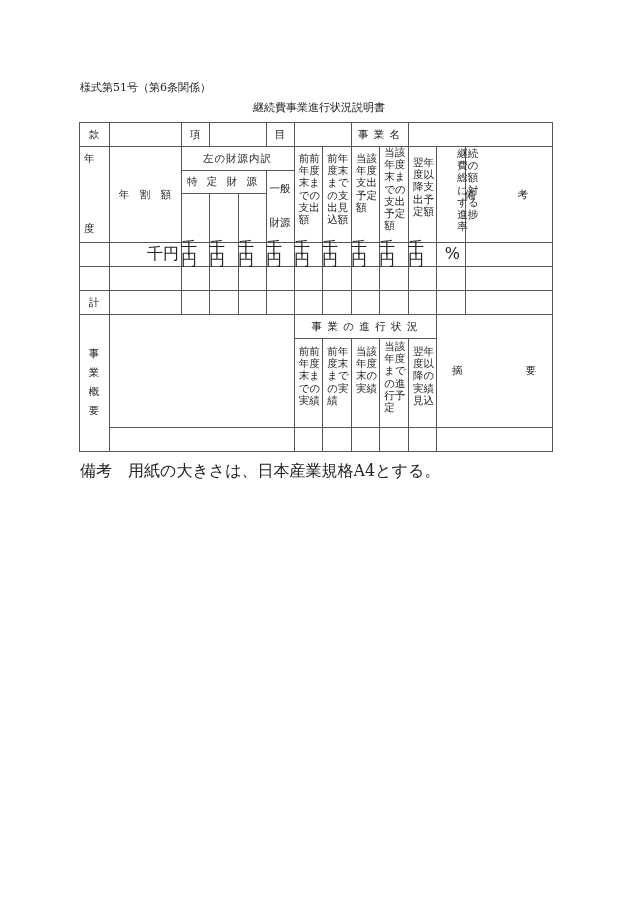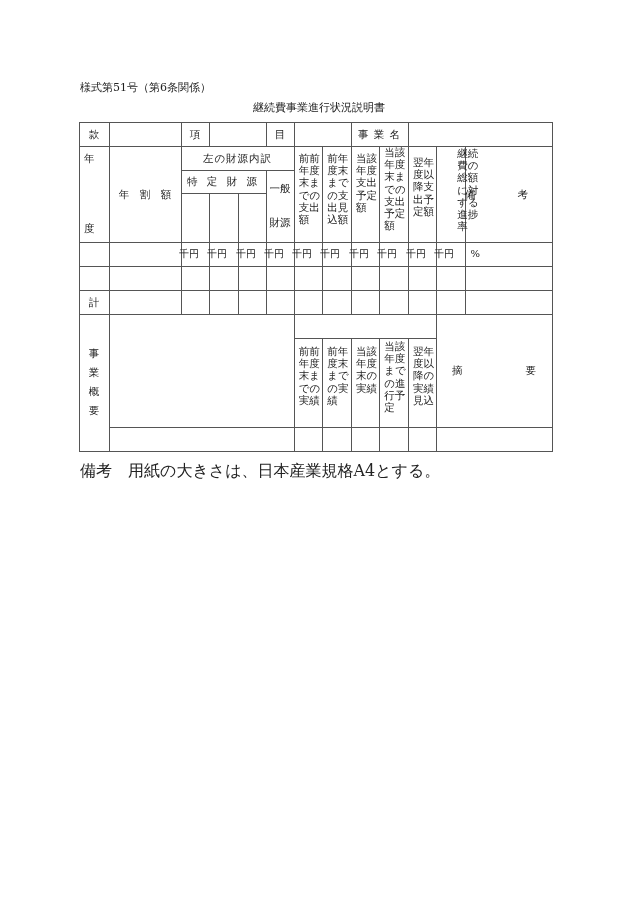--- a/index.html
+++ b/index.html
@@ -22,21 +22,21 @@
   .h { height: 1px; }
   .v { width: 1px; }
   .cell {
     position: absolute; display: flex; align-items: center; justify-content: center;
     font-size: 10.5px; line-height: 12.5px; box-sizing: border-box;
   }
   .stack { display: block; text-align: left; padding-left: 3px; align-self: flex-start; padding-top: 4px; font-size: 10.5px; line-height: 12.2px; }
   .note {
     position: absolute; left: 80px; top: 461px; font-size: 16px;
   }
-  .unit { justify-content: flex-end; padding-right: 2px; font-size: 10px; margin-left: 20px; }
+  .unit { justify-content: flex-end; padding-right: 2px; font-size: 16px; }
 </style>
 </head>
 <body>
 
 <div class="form-no">様式第51号（第6条関係）</div>
 <div class="title">継続費事業進行状況説明書</div>
 
 <div class="grid">
 
   <div class="line h" style="left:79px;top:122px;width:474px"></div>
@@ -149,20 +149,21 @@
   <div class="cell" style="left:79px;top:290px;width:30px;height:24px">計</div>
 
   <div class="cell" style="left:79px;top:314px;width:30px;height:137px;white-space:pre;line-height:9.5px">事
 
 業
 
 概
 
 要</div>
   <div class="cell" style="left:110px;top:428px;width:184px;height:23px"></div>
+  <div class="cell" style="left:294px;top:314px;width:142px;height:24px;letter-spacing:1px">事 業 の 進 行 状 況</div>
 
   <div class="cell" style="left:294px;top:338px;width:28px;height:89px;white-space:pre"><span class="stack" style="padding-top:7px">前前
 年度
 末ま
 での
 実績</span></div>
   <div class="cell" style="left:322px;top:338px;width:29px;height:89px;white-space:pre"><span class="stack" style="padding-top:7px">前年
 度末
 まで
 の実

